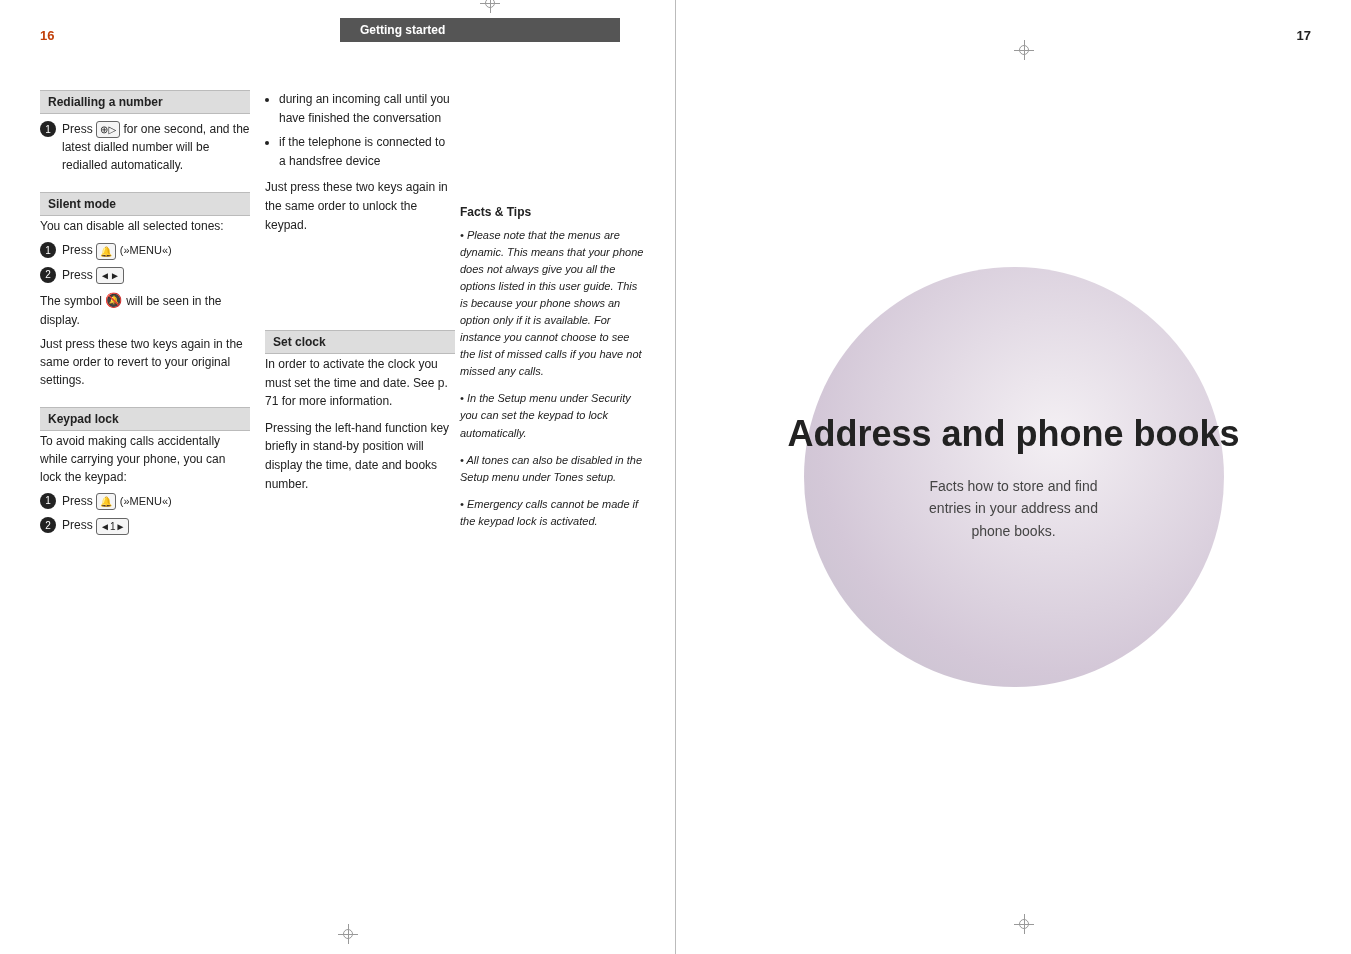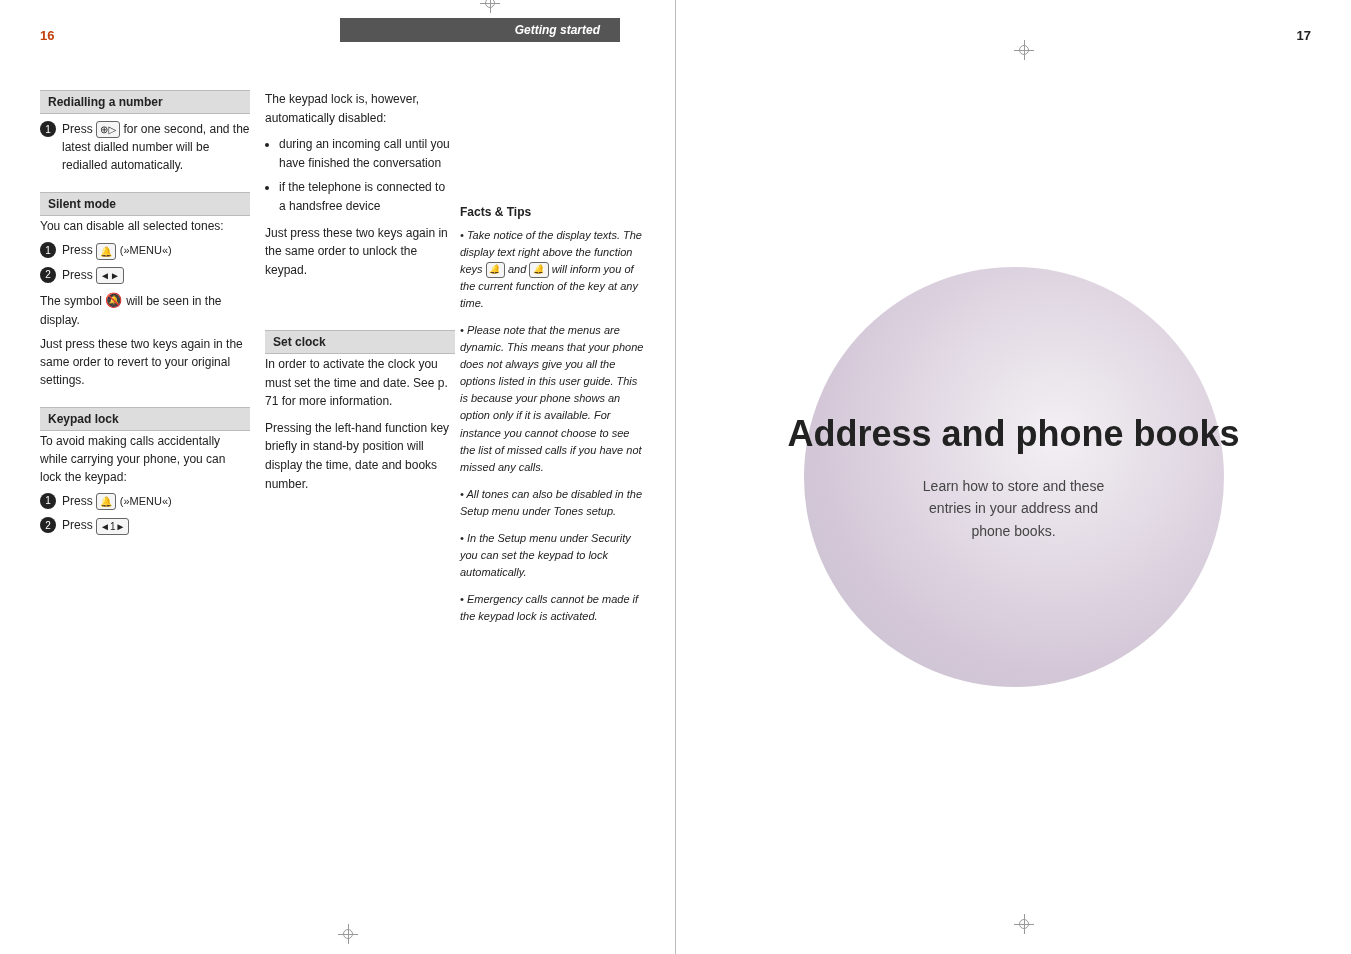--- a/index.html
+++ b/index.html
@@ -244,54 +244,52 @@
       <div class="step">
         <div class="step-num">2</div>
         <div class="step-content">
           Press <span class="key-sym">◄1►</span>
         </div>
       </div>
     </div>
   </div>
 
   <div style="position:absolute; left:265px; top:90px; width:190px;">
-    <p style="font-size:12px; line-height:1.55; margin-bottom:8px;">The keypad lock is, however, automatically disabled:</p>
     <ul style="list-style: disc; margin-left:14px;">
       <li style="font-size:12px; line-height:1.55; margin-bottom:6px;">during an incoming call until you have finished the conversation</li>
       <li style="font-size:12px; line-height:1.55; ">if the telephone is connected to a handsfree device</li>
     </ul>
     <p style="font-size:12px; line-height:1.55; margin-top:8px;">Just press these two keys again in the same order to unlock the keypad.</p>
   </div>
 
   <div style="position:absolute; left:265px; top:330px; width:190px;">
     <div class="section-header">Set clock</div>
     <p style="font-size:12px; line-height:1.55; margin-bottom:8px;">In order to activate the clock you must set the time and date. See p. 71 for more information.</p>
     <p style="font-size:12px; line-height:1.55;">Pressing the left-hand function key briefly in stand-by position will display the time, date and books number.</p>
   </div>
 
   <div style="position:absolute; left:460px; top:205px; width:185px;">
     <div class="facts-header">Facts &amp; Tips</div>
     <div class="facts-body">
-      <p>• Take notice of the display texts. The display text right above the function keys <span class="key-sym" style="font-size:9px;">🔔</span> and <span class="key-sym" style="font-size:9px;">🔔</span> will inform you of the current function of the key at any time.</p>
       <p>• Please note that the menus are dynamic. This means that your phone does not always give you all the options listed in this user guide. This is because your phone shows an option only if it is available. For instance you cannot choose to see the list of missed calls if you have not missed any calls.</p>
+      <p>• In the Setup menu under Security you can set the keypad to lock automatically.</p>
       <p>• All tones can also be disabled in the Setup menu under Tones setup.</p>
-      <p>• In the Setup menu under Security you can set the keypad to lock automatically.</p>
       <p>• Emergency calls cannot be made if the keypad lock is activated.</p>
     </div>
   </div>
 
   <div style="position:absolute; bottom:30px; left:50%; transform:translateX(-50%);">
     <div class="crosshair">
       <div class="crosshair-circle"></div>
     </div>
   </div>
 </div>
 
 <div style="position:absolute; top:18px; left:340px; width:280px; z-index:10;">
-  <div style="background:#555; color:#fff; padding:5px 20px; font-size:12px; font-weight:bold; text-align:right;font-style:italic;">
+  <div style="background:#555; color:#fff; padding:5px 20px; font-size:12px; font-weight:bold; text-align:left;">
     <span>Getting started</span>
   </div>
 
   <div style="position:absolute; top:-25px; left:50%; transform:translateX(-50%);">
     <div class="crosshair">
       <div class="crosshair-circle"></div>
     </div>
   </div>
 </div>
 
@@ -304,21 +302,21 @@
 
   <div style="position:absolute; top:40px; left:50%; transform:translateX(-50%);">
     <div class="crosshair">
       <div class="crosshair-circle"></div>
     </div>
   </div>
 
   <div class="addr-title">Address and phone books</div>
 
   <div class="addr-subtitle">
-    <span>Learn how to store and these</span><br>
+    <span>Facts how to store and find</span><br>
     <span>entries in your address and</span><br>
     <span>phone books.</span>
   </div>
 
   <div style="position:absolute; bottom:40px; left:50%; transform:translateX(-50%);">
     <div class="crosshair">
       <div class="crosshair-circle"></div>
     </div>
   </div>
 </div>

